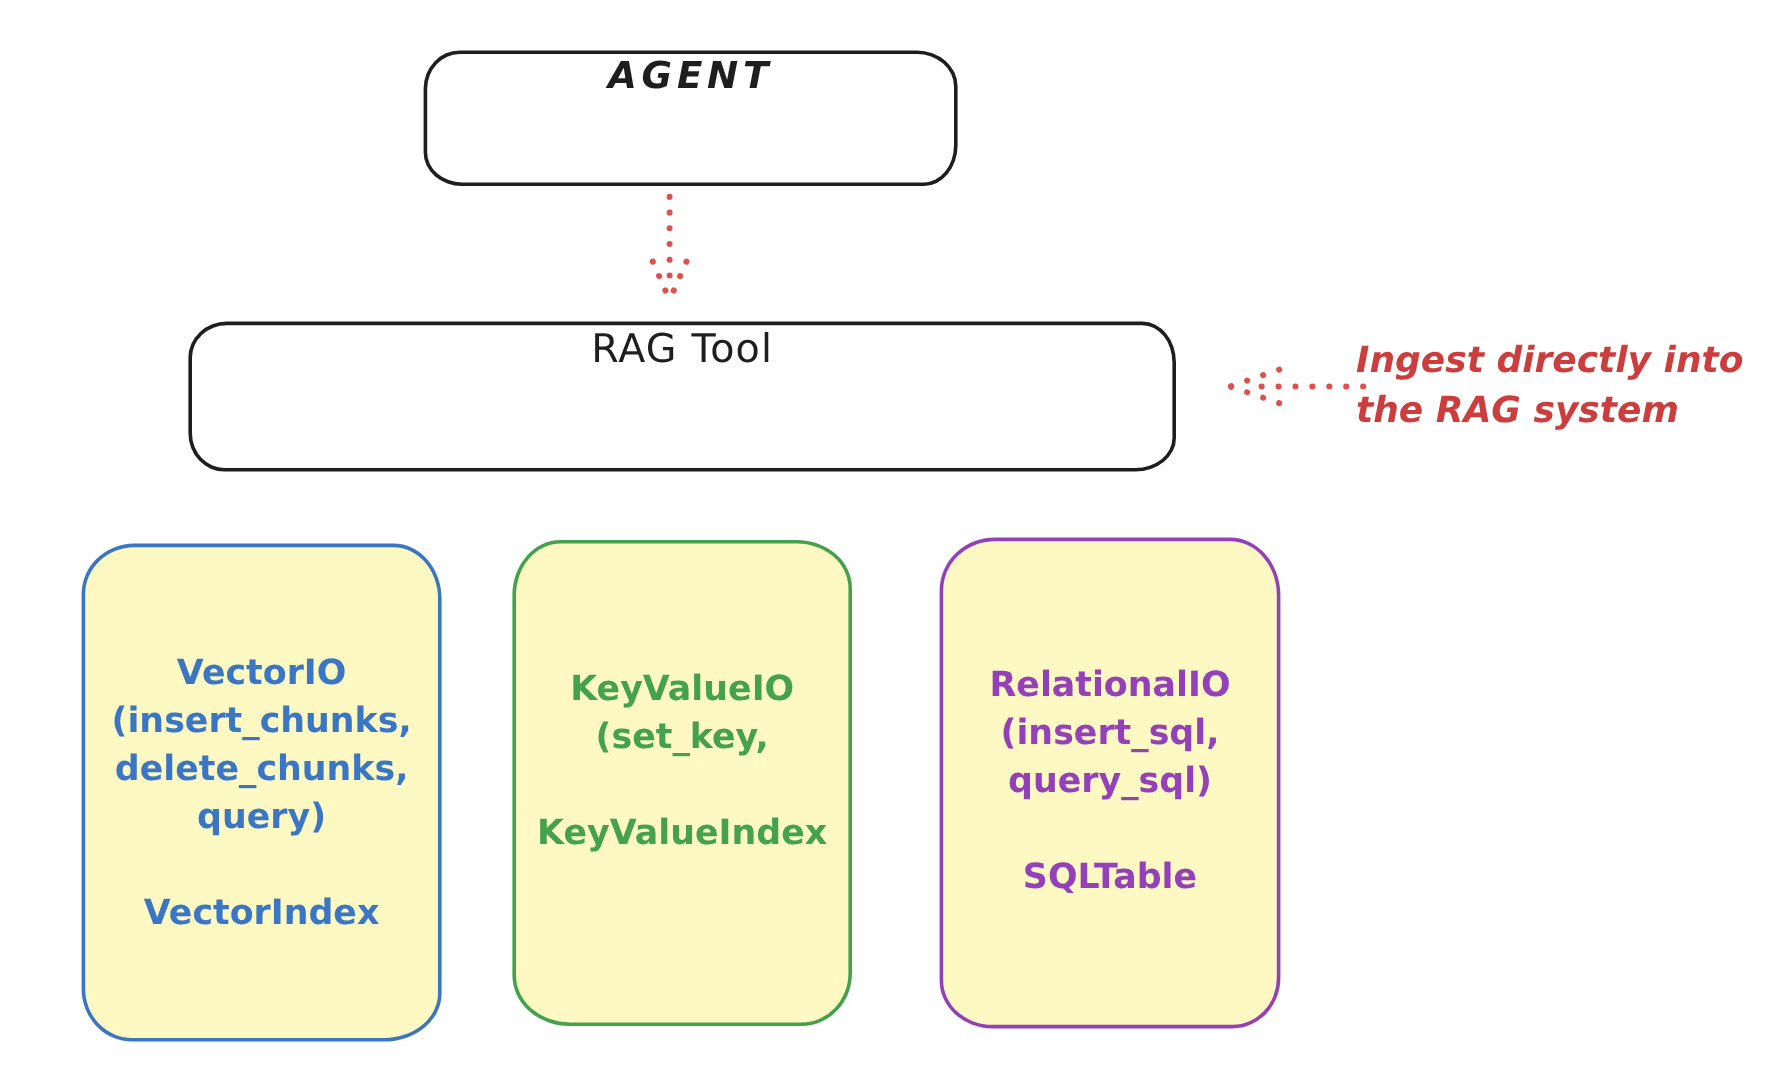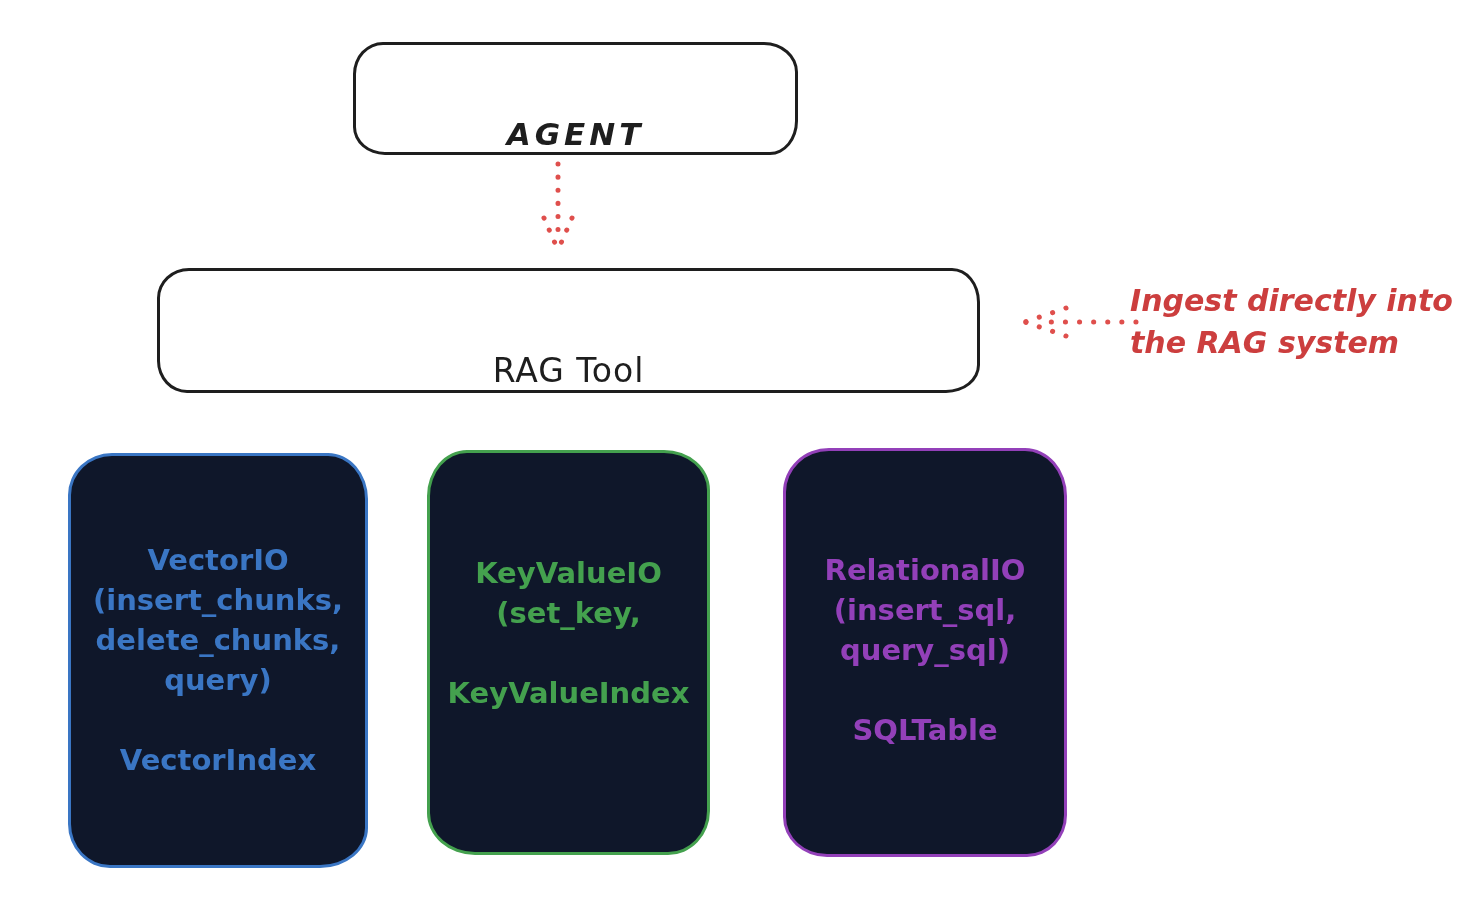--- a/index.html
+++ b/index.html
@@ -14,21 +14,21 @@
     background: #ffffff;
     font-family: "DejaVu Sans", sans-serif;
     overflow: hidden;
     color: #1e1e1e;
   }
   .node {
     position: absolute;
     background: #ffffff;
     border: 3.5px solid #1e1e1e;
     display: flex;
-    align-items: flex-end;
+    align-items: flex-start;
     justify-content: center;
     box-sizing: border-box;
   }
   .agent-box {
     left: 353px; top: 42px;
     width: 445px; height: 113px;
     border-radius: 30px 34px 28px 32px / 32px 30px 34px 28px;
     font-size: 31px;
     font-weight: 700;
     font-style: italic;
@@ -37,21 +37,21 @@
   .rag-box {
     left: 157px; top: 268px;
     width: 823px; height: 125px;
     border-radius: 32px 28px 34px 30px / 30px 34px 28px 32px;
     font-size: 33px;
     font-weight: 400;
     letter-spacing: 1px;
   }
   .io-box {
     position: absolute;
-    background: #0f172a;
+    background: #fef9c3;
     border-style: solid;
     border-width: 3px;
     box-sizing: border-box;
     display: flex;
     flex-direction: column;
     align-items: center;
     text-align: center;
     font-size: 29px;
     font-weight: 600;
     line-height: 40px;

